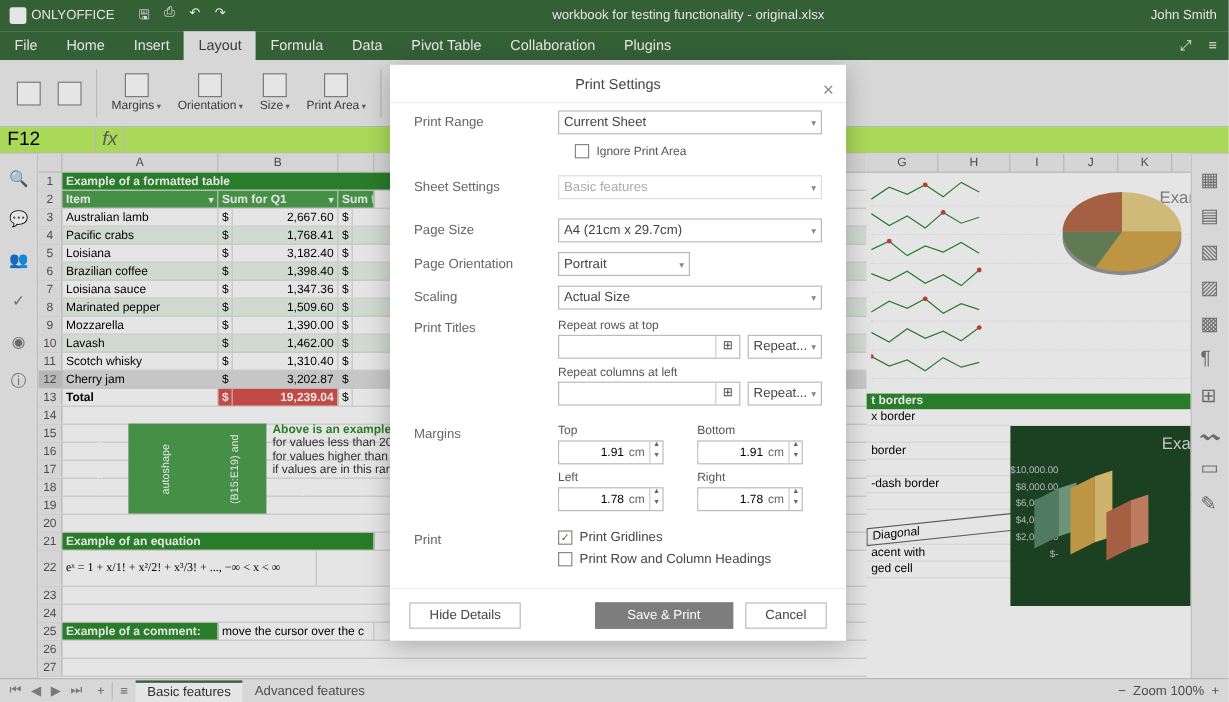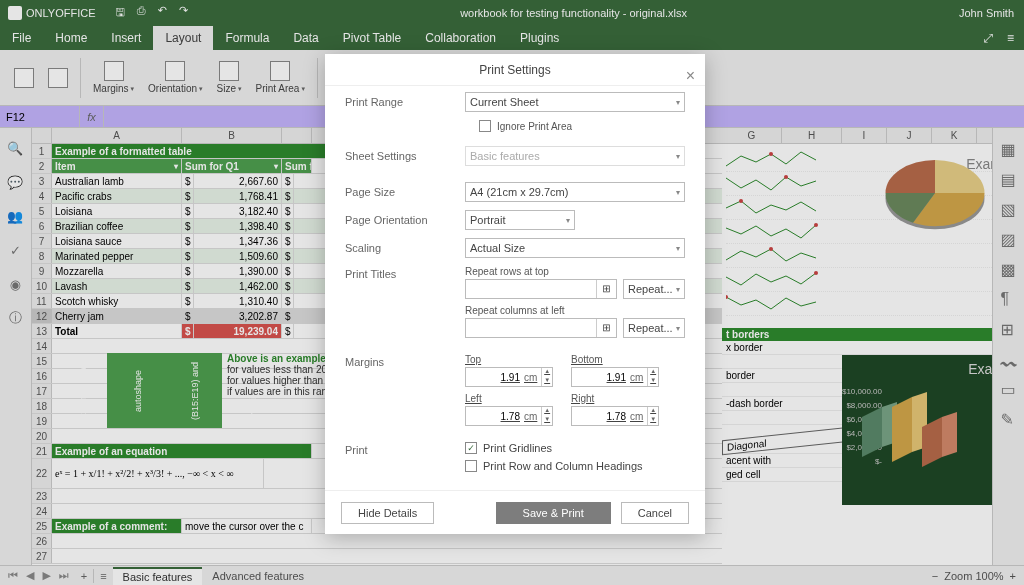--- a/index.html
+++ b/index.html
@@ -21,21 +21,21 @@
 
 
 .ribbon { height: 56px; background: #f0f0f0; border-bottom: 1px solid #ccc; display: flex; align-items: center; padding: 0 8px; gap: 2px; }
 .ribbon .sep { width: 1px; height: 40px; background: #ccc; margin: 0 4px; }
 .ribbon-btn { display: flex; flex-direction: column; align-items: center; justify-content: center; gap: 2px; padding: 2px 6px; font-size: 10px; color: #444; cursor: pointer; }
 .ribbon-btn .ricon { width: 20px; height: 20px; border: 1px solid #888; background: #fff; }
 .ribbon-btn .rlabel { display: flex; align-items: center; gap: 2px; }
 .ribbon-btn .dd { font-size: 7px; color: #666; }
 
 
-.formulabar { height: 22px; background: #c4b5fd; border-bottom: 1px solid #ccc; display: flex; align-items: center; font-size: 11px; }
+.formulabar { height: 22px; background: #bef264; border-bottom: 1px solid #ccc; display: flex; align-items: center; font-size: 16px; }
 .formulabar .cellref { width: 80px; border-right: 1px solid #ccc; padding: 0 6px; height: 100%; line-height: 22px; }
 .formulabar .fx { width: 24px; text-align: center; font-style: italic; color: #666; border-right: 1px solid #ccc; height: 100%; line-height: 22px; }
 
 
 .main { position: relative; height: 437px; display: flex; }
 .leftpanel { width: 32px; background: #f0f0f0; border-right: 1px solid #ccc; display: flex; flex-direction: column; align-items: center; gap: 18px; padding-top: 12px; }
 .leftpanel .licon { width: 16px; height: 16px; color: #777; cursor: pointer; display: flex; align-items: center; justify-content: center; font-size: 13px; }
 .rightpanel { width: 32px; background: #f0f0f0; border-left: 1px solid #ccc; display: flex; flex-direction: column; align-items: center; gap: 14px; padding-top: 12px; }
 .rightpanel .ricon2 { width: 16px; height: 16px; color: #777; cursor: pointer; }
 
@@ -91,21 +91,21 @@
 .repeat-row { display: flex; gap: 6px; margin-left: 0; align-items: center; }
 .repeat-row .rinput { flex: 1; height: 20px; border: 1px solid #bbb; display: flex; }
 .repeat-row .rinput .grid-icon { width: 20px; border-left: 1px solid #ccc; text-align: center; line-height: 18px; font-size: 10px; }
 .repeat-row .rbtn { width: 62px; }
 .modal-footer { height: 44px; display: flex; align-items: center; justify-content: space-between; padding: 0 16px; border-top: 1px solid #eee; }
 .btn { height: 22px; padding: 0 16px; border: 1px solid #bbb; background: #fff; font-size: 11px; cursor: pointer; display: flex; align-items: center; }
 .btn.primary { background: #7d7d7d; color: #fff; border-color: #7d7d7d; padding: 0 26px; }
 .modal-footer .right { display: flex; gap: 10px; }
 
 .margin-grid { display: flex; flex-direction: column; gap: 6px; margin-left: 0; }
-.margin-pair { display: flex; gap: 18px; text-decoration: underline; }
+.margin-pair { display: flex; gap: 28px; }
 .margin-item .mlbl { font-size: 10px; color: #555; margin-bottom: 2px; }
 
 
 .rightfrag { position: absolute; left: 690px; top: 0; width: 290px; height: 100%; background: #fff; overflow: hidden; font-size: 10px; }
 .sparkhdr { background: #2e8b2e; color: #fff; padding: 1px 4px; font-weight: bold; }
 .sparkarea { height: 180px; position: relative; padding: 4px; }
 .sparkline { height: 24px; border-bottom: 1px dotted #eee; position: relative; }
 .sparkline svg { width: 100px; height: 24px; }
 .bordersec { margin-top: 4px; }
 .bordersec .bhdr { background: #2e8b2e; color: #fff; padding: 1px 4px; font-weight: bold; }

